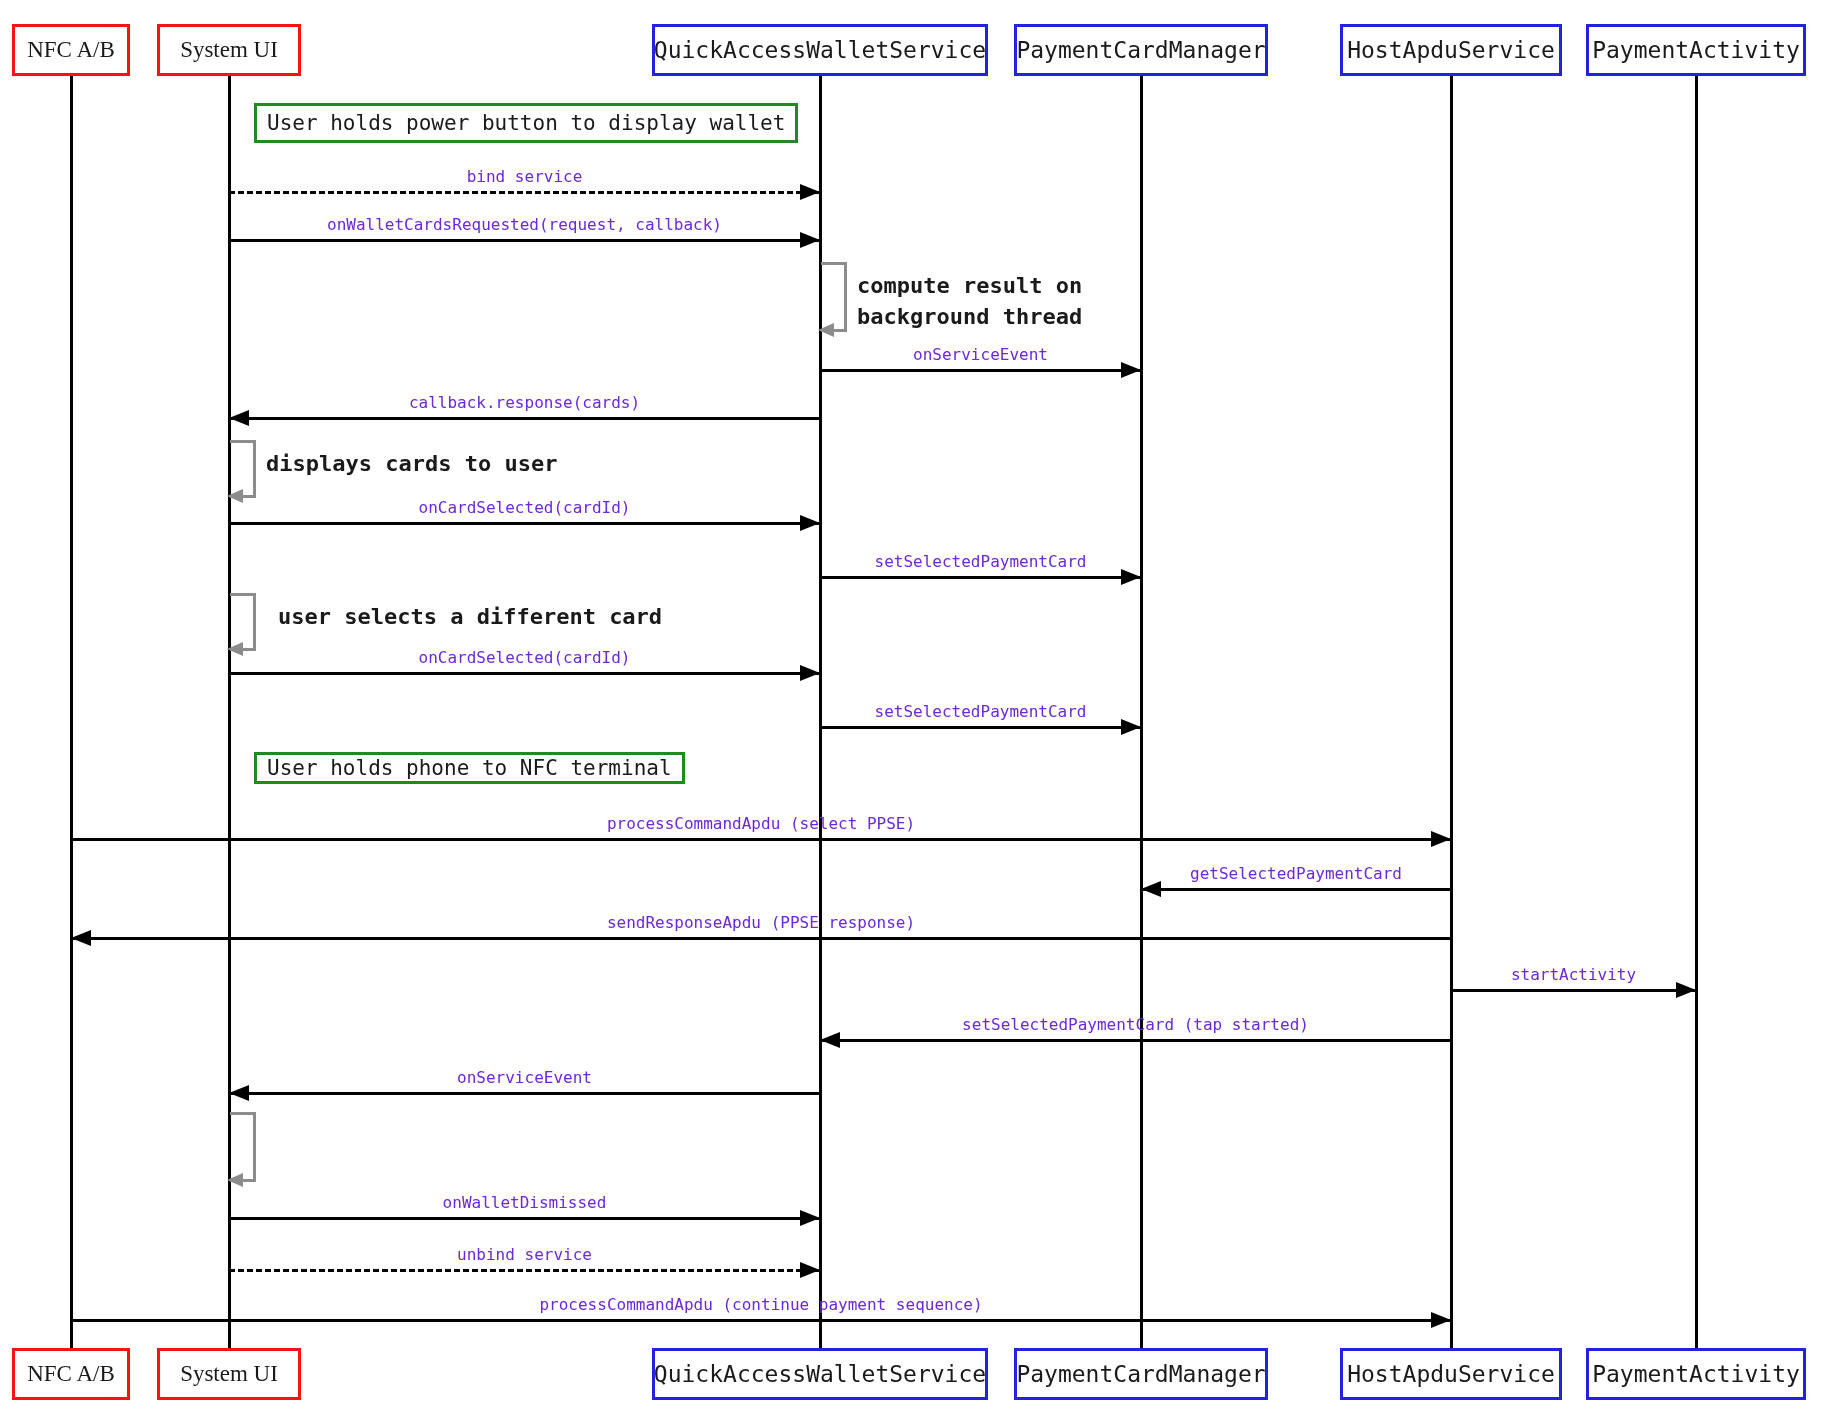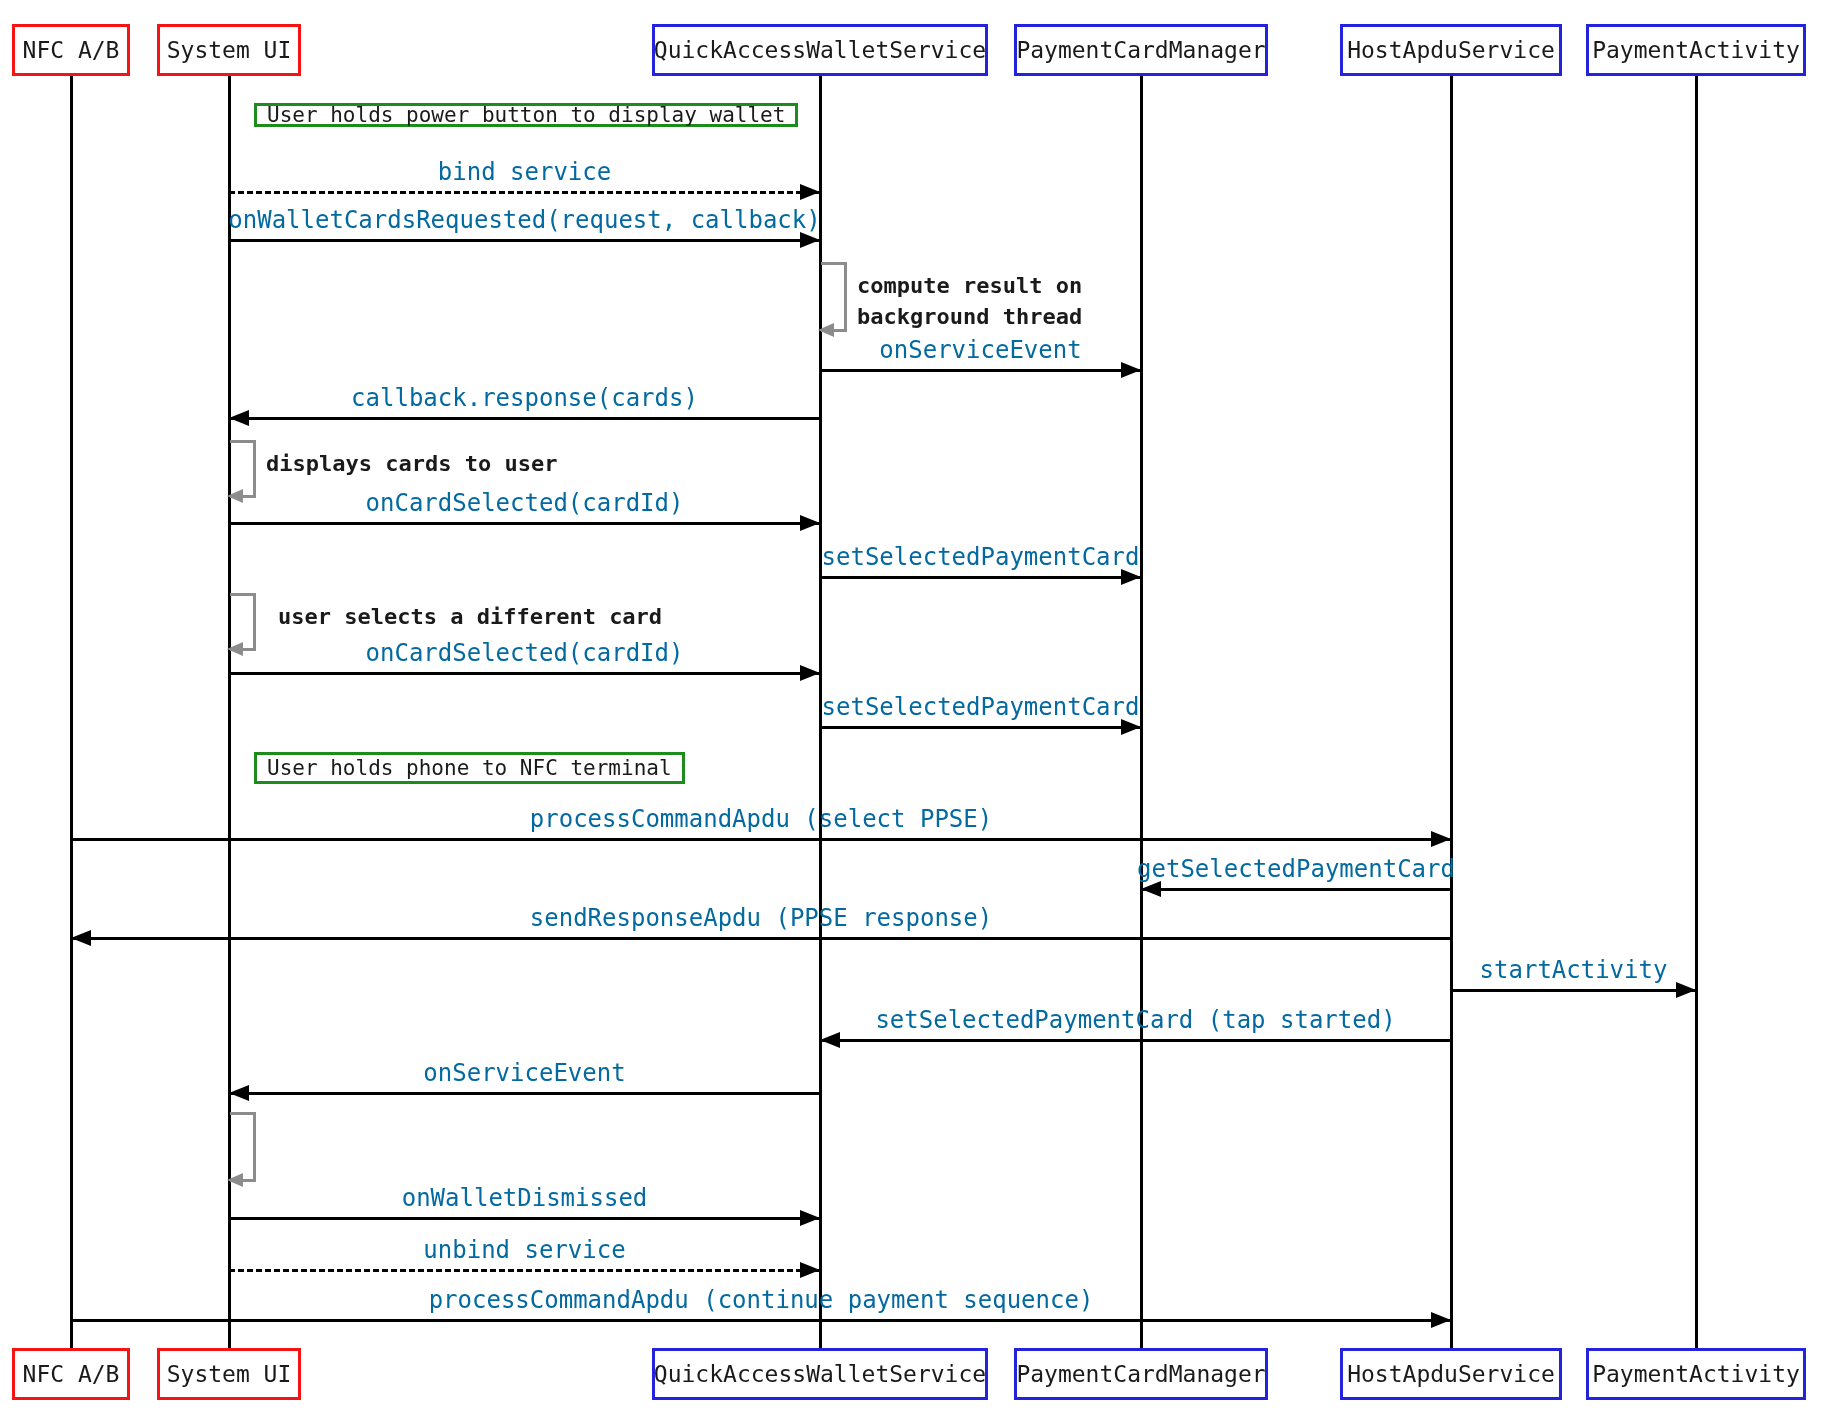--- a/index.html
+++ b/index.html
@@ -26,21 +26,21 @@
     background: #ffffff;
     border: 3px solid #000;
     display: flex;
     align-items: center;
     justify-content: center;
     font-size: 23px;
     color: #1a1a1a;
     white-space: nowrap;
     z-index: 4;
   }
-  .actor-red  { border-color: #f51313; }
+  .actor-red  { border-color: #f51313; font-family: Liberation Serif, serif; }
   .actor-blue { border-color: #2323dd; }
   .note {
     position: absolute;
     box-sizing: border-box;
     border: 3px solid #1d8c1d;
     background: #ffffff;
     display: flex;
     align-items: center;
     padding: 0 10px;
     font-size: 21px;
@@ -69,22 +69,22 @@
     border-top: 8px solid transparent;
     border-bottom: 8px solid transparent;
   }
   .arrowhead.right { right: 0; border-left: 20px solid #000000; }
   .arrowhead.left  { left: 0;  border-right: 20px solid #000000; }
   .msg-label {
     position: absolute;
     left: 50%;
     transform: translateX(-50%);
     bottom: 5px;
-    font-size: 24px;
-    color: #0369a1;
+    font-size: 16px;
+    color: #6d28d9;
     white-space: nowrap;
   }
   .selfmsg { position: absolute; z-index: 2; font-weight: bold; }
   .self-bracket {
     position: absolute;
     left: 1px;
     top: 0;
     width: 26px;
     box-sizing: border-box;
     border: 3px solid #8c8c8c;
@@ -123,21 +123,21 @@
     <div class="actor-box actor-blue" style="left: 652px; width: 336px; top: 1348px;">QuickAccessWalletService</div>
     <div class="lifeline" style="left: 1139.5px; top: 76px; height: 1272px;"></div>
     <div class="actor-box actor-blue" style="left: 1014px; width: 254px; top: 24px;">PaymentCardManager</div>
     <div class="actor-box actor-blue" style="left: 1014px; width: 254px; top: 1348px;">PaymentCardManager</div>
     <div class="lifeline" style="left: 1449.5px; top: 76px; height: 1272px;"></div>
     <div class="actor-box actor-blue" style="left: 1340px; width: 222px; top: 24px;">HostApduService</div>
     <div class="actor-box actor-blue" style="left: 1340px; width: 222px; top: 1348px;">HostApduService</div>
     <div class="lifeline" style="left: 1694.5px; top: 76px; height: 1272px;"></div>
     <div class="actor-box actor-blue" style="left: 1586px; width: 220px; top: 24px;">PaymentActivity</div>
     <div class="actor-box actor-blue" style="left: 1586px; width: 220px; top: 1348px;">PaymentActivity</div>
-    <div class="note" style="left: 254px; top: 103px; height: 24px;">User holds power button to display wallet</div>
+    <div class="note" style="left: 254px; top: 103px; height: 40px;">User holds power button to display wallet</div>
     <div class="note" style="left: 254px; top: 752px; height: 32px;">User holds phone to NFC terminal</div>
     <div class="message" style="left: 229px; top: 190.5px; width: 591px;">
       <div class="msg-line dashed"></div>
       <div class="arrowhead right"></div>
       <div class="msg-label">bind service</div>
     </div>
     <div class="message" style="left: 229px; top: 238.5px; width: 591px;">
       <div class="msg-line"></div>
       <div class="arrowhead right"></div>
       <div class="msg-label">onWalletCardsRequested(request, callback)</div>

